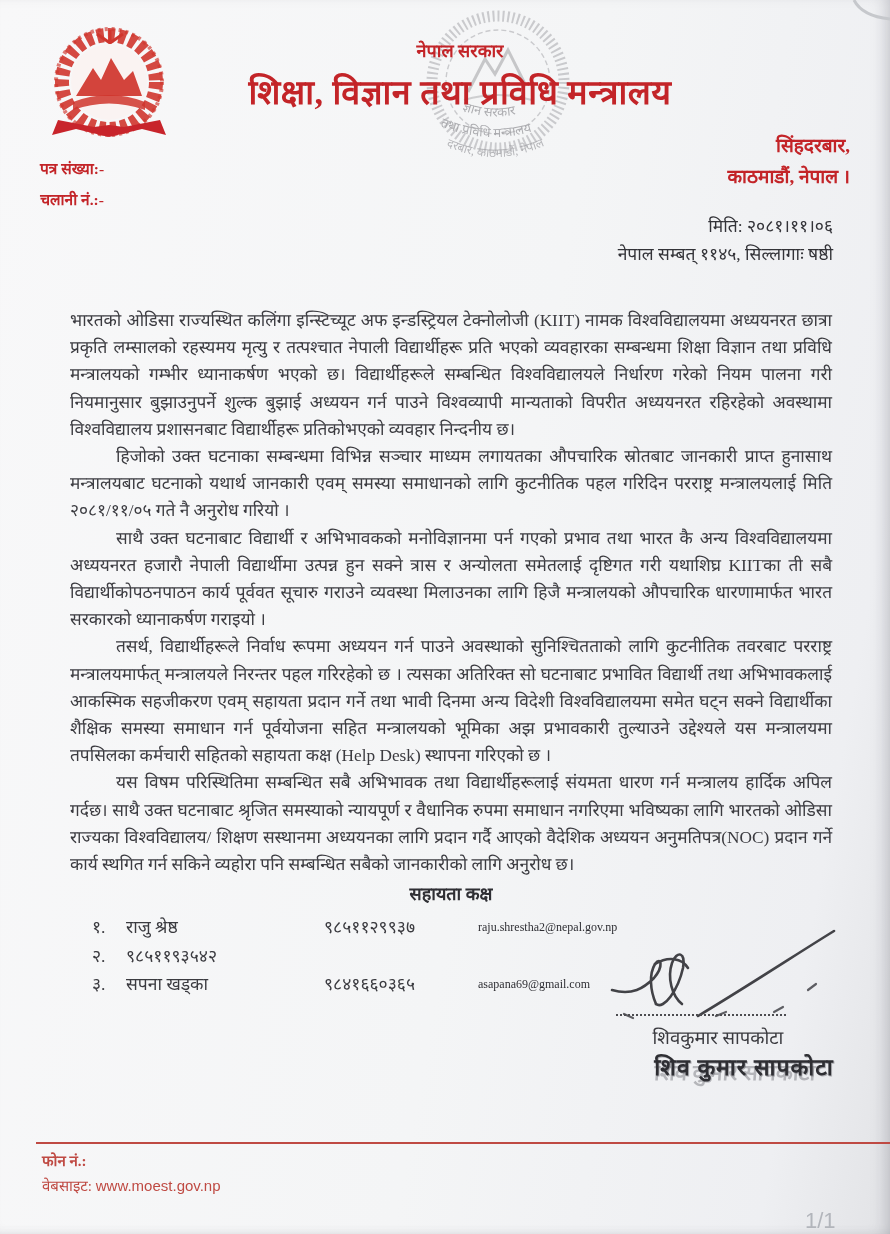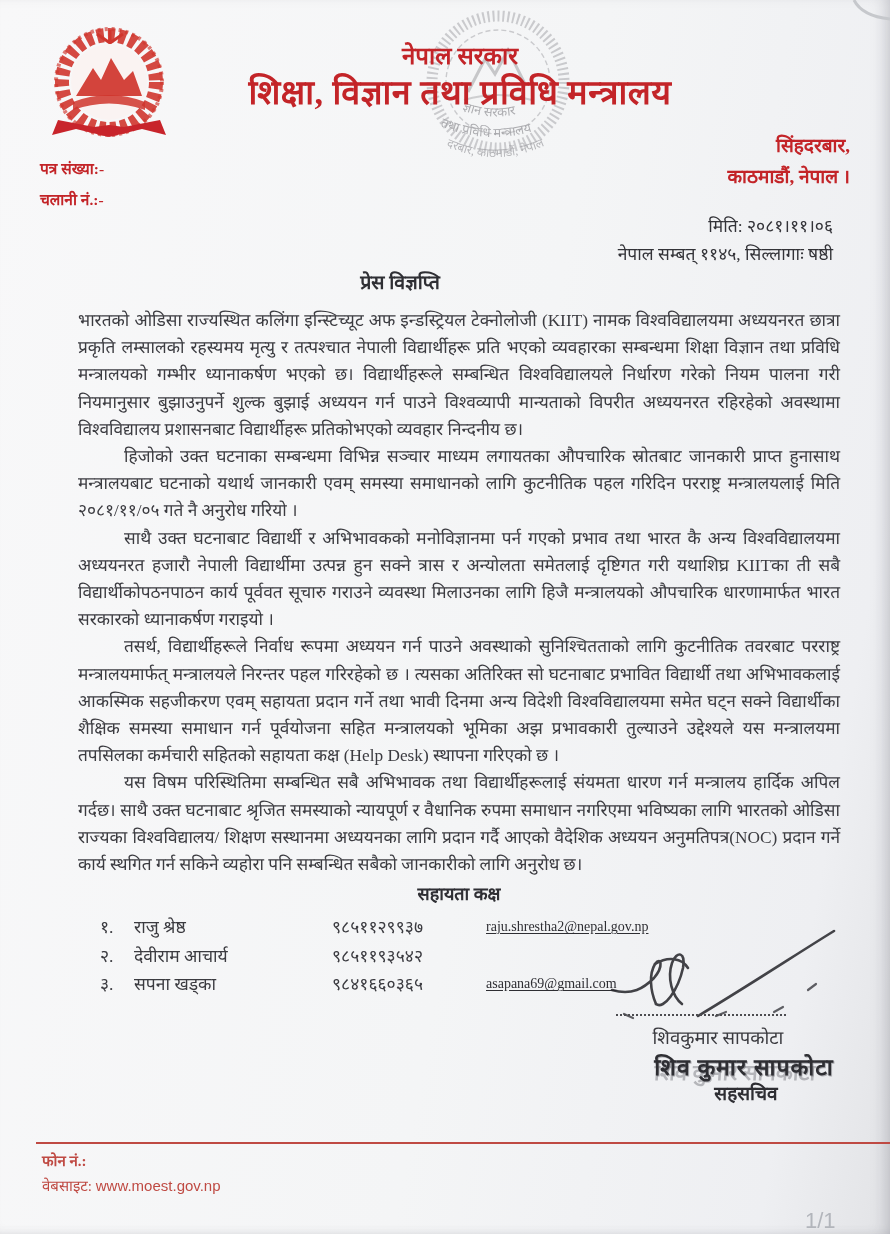--- a/index.html
+++ b/index.html
@@ -9,38 +9,38 @@
     box-shadow:inset -12px 0 16px -9px rgba(75,75,90,.28), inset 0 -8px 12px -9px rgba(75,75,90,.12);
     font-family:"Liberation Serif","DejaVu Serif",serif;color:#3b3b40;
   }
   .abs{position:absolute;}
   .red{color:#c32428;}
   .center{text-align:center;}
 
   .emblem{left:44px;top:24px;width:130px;height:120px;z-index:2;}
   .seal{left:406px;top:4px;width:184px;height:180px;z-index:1;opacity:.75;}
 
-  .gov-line{left:60px;top:38px;width:800px;font-size:24px;font-weight:bold;z-index:2;}
+  .gov-line{left:60px;top:38px;width:800px;font-size:18px;font-weight:bold;z-index:2;}
   .ministry-line{left:60px;top:68px;width:800px;font-size:34px;font-weight:bold;letter-spacing:.5px;z-index:2;}
   .addr{right:40px;top:130px;text-align:right;font-size:19px;font-weight:bold;line-height:31px;z-index:2;}
-  .refs{left:40px;top:153px;font-size:15.5px;font-weight:bold;line-height:31px;z-index:2;}
+  .refs{left:40px;top:153px;font-size:15.5px;font-weight:bold;line-height:31px;z-index:2;text-align:center;}
 
   .dateblk{right:57px;top:212px;text-align:right;font-size:17.5px;line-height:28px;color:#333338;}
   .doc-title{left:0;top:268px;width:800px;text-align:center;font-size:19.5px;font-weight:bold;color:#2f2f34;}
 
-  .bodyflow{left:78px;top:307px;width:762px;text-align:justify;font-size:17.3px;line-height:27.2px;color:#3b3b40;}
+  .bodyflow{left:70px;top:307px;width:762px;text-align:justify;font-size:17.3px;line-height:27.2px;color:#3b3b40;}
   .para{margin:0;text-indent:46px;}
   .para.first{text-indent:0;}
 
   .hd-heading{margin:3px 0 5px;text-align:center;font-weight:bold;font-size:18px;color:#2f2f34;}
   .hd-row{display:flex;line-height:28.5px;font-size:17.5px;margin-left:22px;text-align:left;}
   .hd-sn{width:34px;}
   .hd-name{width:198px;}
   .hd-phone{width:154px;}
-  .hd-email{font-size:14px;color:#2e2e33;text-decoration:underline;text-underline-offset:2px;font-family:"Liberation Serif",serif;}
+  .hd-email{font-size:12px;color:#2e2e33;text-underline-offset:2px;font-family:"Liberation Serif",serif;}
 
   .sig-svg{left:598px;top:928px;width:244px;height:94px;}
   .sig-dots{left:616px;top:1014px;width:170px;border-bottom:2.5px dotted #4c4c50;height:0;}
   .sig-name{left:608px;top:1024px;width:220px;text-align:center;font-size:18.5px;color:#3a3a3f;}
   .sig-stamp-ghost{left:600px;top:1056px;width:270px;text-align:center;font-size:22px;font-weight:bold;color:#4a4a52;opacity:.35;transform:skewX(-4deg);}
   .sig-stamp{left:609px;top:1050px;width:270px;text-align:center;font-size:23px;font-weight:bold;color:#2e2e33;letter-spacing:1px;text-shadow:1px 1px 0 rgba(60,60,70,.35);}
   .sig-designation{left:636px;top:1080px;width:220px;text-align:center;font-size:19px;font-weight:bold;color:#2e2e33;}
 
   .footer-line{left:36px;right:0;top:1142px;border-top:2px solid #bf4a43;height:0;}
   .footer-phone{left:42px;top:1150px;font-size:15px;font-weight:bold;color:#bf4a43;}
@@ -100,40 +100,38 @@
   <div class="abs refs red">
     <div>पत्र संख्या:-</div>
     <div>चलानी नं.:-</div>
   </div>
 
   <div class="abs dateblk">
     <div>मिति: २०८१।११।०६</div>
     <div>नेपाल सम्बत् ११४५, सिल्लागाः षष्ठी</div>
   </div>
 
-  <div class="abs doc-title">प्रेस विज्ञप्ति</div>
 
   <div class="abs bodyflow">
     <p class="para first">भारतको ओडिसा राज्यस्थित कलिंगा इन्स्टिच्यूट अफ इन्डस्ट्रियल टेक्नोलोजी (KIIT) नामक विश्वविद्यालयमा अध्ययनरत छात्रा प्रकृति लम्सालको रहस्यमय मृत्यु र तत्पश्चात नेपाली विद्यार्थीहरू प्रति भएको व्यवहारका सम्बन्धमा शिक्षा विज्ञान तथा प्रविधि मन्त्रालयको गम्भीर ध्यानाकर्षण भएको छ। विद्यार्थीहरूले सम्बन्धित विश्वविद्यालयले निर्धारण गरेको नियम पालना गरी नियमानुसार बुझाउनुपर्ने शुल्क बुझाई अध्ययन गर्न पाउने विश्वव्यापी मान्यताको विपरीत अध्ययनरत रहिरहेको अवस्थामा विश्वविद्यालय प्रशासनबाट विद्यार्थीहरू प्रतिकोभएको व्यवहार निन्दनीय छ।</p>
     <p class="para">हिजोको उक्त घटनाका सम्बन्धमा विभिन्न सञ्चार माध्यम लगायतका औपचारिक स्रोतबाट जानकारी प्राप्त हुनासाथ मन्त्रालयबाट घटनाको यथार्थ जानकारी एवम् समस्या समाधानको लागि कुटनीतिक पहल गरिदिन परराष्ट्र मन्त्रालयलाई मिति २०८१/११/०५ गते नै अनुरोध गरियो ।</p>
     <p class="para">साथै उक्त घटनाबाट विद्यार्थी र अभिभावकको मनोविज्ञानमा पर्न गएको प्रभाव तथा भारत कै अन्य विश्वविद्यालयमा अध्ययनरत हजारौ नेपाली विद्यार्थीमा उत्पन्न हुन सक्ने त्रास र अन्योलता समेतलाई दृष्टिगत गरी यथाशिघ्र KIITका ती सबै विद्यार्थीकोपठनपाठन कार्य पूर्ववत सूचारु गराउने व्यवस्था मिलाउनका लागि हिजै मन्त्रालयको औपचारिक धारणामार्फत भारत सरकारको ध्यानाकर्षण गराइयो ।</p>
     <p class="para">तसर्थ, विद्यार्थीहरूले निर्वाध रूपमा अध्ययन गर्न पाउने अवस्थाको सुनिश्चितताको लागि कुटनीतिक तवरबाट परराष्ट्र मन्त्रालयमार्फत् मन्त्रालयले निरन्तर पहल गरिरहेको छ । त्यसका अतिरिक्त सो घटनाबाट प्रभावित विद्यार्थी तथा अभिभावकलाई आकस्मिक सहजीकरण एवम् सहायता प्रदान गर्ने तथा भावी दिनमा अन्य विदेशी विश्वविद्यालयमा समेत घट्न सक्ने विद्यार्थीका शैक्षिक समस्या समाधान गर्न पूर्वयोजना सहित मन्त्रालयको भूमिका अझ प्रभावकारी तुल्याउने उद्देश्यले यस मन्त्रालयमा तपसिलका कर्मचारी सहितको सहायता कक्ष (Help Desk) स्थापना गरिएको छ ।</p>
     <p class="para">यस विषम परिस्थितिमा सम्बन्धित सबै अभिभावक तथा विद्यार्थीहरूलाई संयमता धारण गर्न मन्त्रालय हार्दिक अपिल गर्दछ। साथै उक्त घटनाबाट श्रृजित समस्याको न्यायपूर्ण र वैधानिक रुपमा समाधान नगरिएमा भविष्यका लागि भारतको ओडिसा राज्यका विश्वविद्यालय/ शिक्षण सस्थानमा अध्ययनका लागि प्रदान गर्दै आएको  वैदेशिक अध्ययन अनुमतिपत्र(NOC) प्रदान गर्ने कार्य स्थगित गर्न सकिने व्यहोरा पनि सम्बन्धित सबैको जानकारीको लागि अनुरोध छ।</p>
 
     <div class="hd-heading">सहायता कक्ष</div>
 
     <div class="hd-row">
       <span class="hd-sn">१.</span>
       <span class="hd-name">राजु श्रेष्ठ</span>
       <span class="hd-phone">९८५११२९९३७</span>
       <span class="hd-email">raju.shrestha2@nepal.gov.np</span>
     </div>
     <div class="hd-row">
       <span class="hd-sn">२.</span>
-      <span class="hd-name">देवीराम आचार्य</span>
       <span class="hd-phone">९८५११९३५४२</span>
     </div>
     <div class="hd-row">
       <span class="hd-sn">३.</span>
       <span class="hd-name">सपना खड्का</span>
       <span class="hd-phone">९८४१६६०३६५</span>
       <span class="hd-email">asapana69@gmail.com</span>
     </div>
   </div>
 
@@ -149,21 +147,20 @@
       <path d="M118 88 l10 -4"></path>
       <path d="M176 84 l9 -5"></path>
       <path d="M210 62 l8 -6"></path>
     </g>
   </svg>
 
   <div class="abs sig-dots"></div>
   <div class="abs sig-name">शिवकुमार सापकोटा</div>
   <div class="abs sig-stamp-ghost">शिव कुमार सापकोटा</div>
   <div class="abs sig-stamp">शिव कुमार सापकोटा</div>
-  <div class="abs sig-designation">सहसचिव</div>
 
   <div class="abs footer-line"></div>
   <div class="abs footer-phone">फोन नं.:</div>
   <div class="abs footer-web">
     <span class="lbl">वेबसाइट:</span>
     <span class="url">www.moest.gov.np</span>
   </div>
 
   <div class="abs page-indicator">1/1</div>
 

